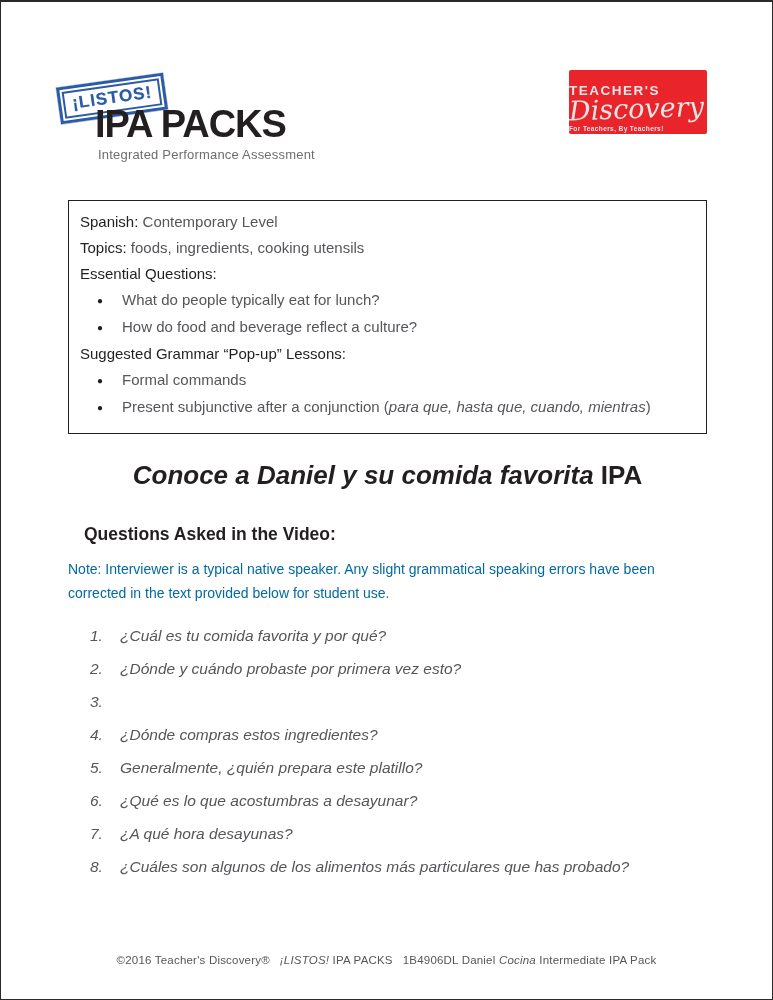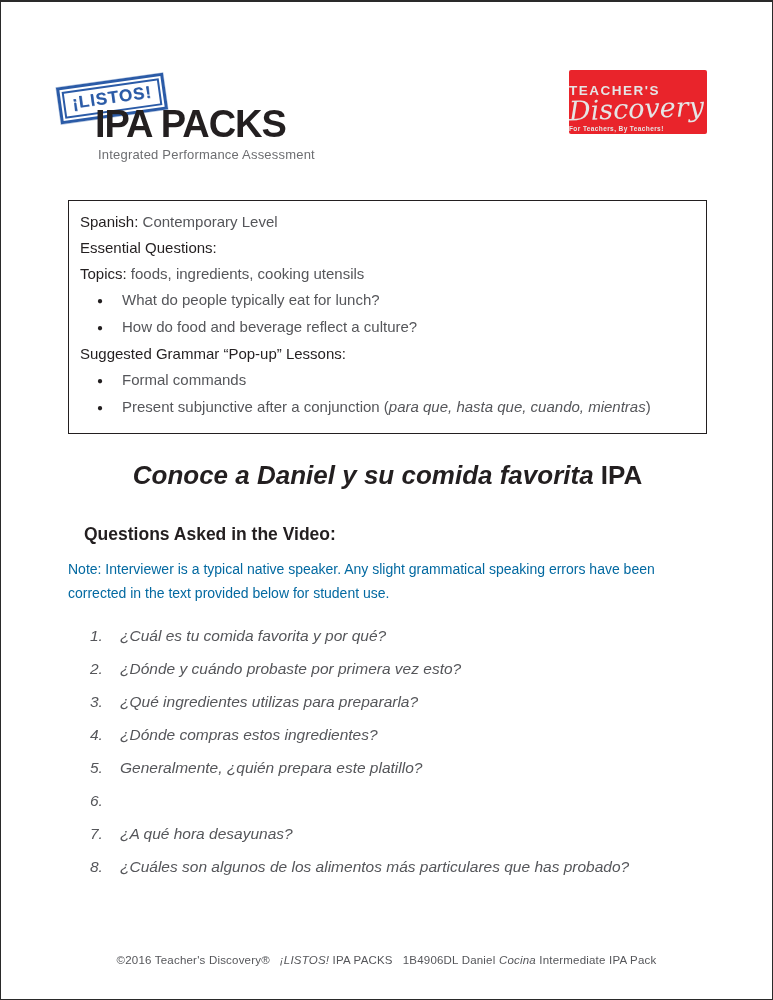--- a/index.html
+++ b/index.html
@@ -183,26 +183,26 @@
   </div>
 
   <div class="main">
 
     <section class="info-box">
       <div class="row">
         <span class="lbl">Spanish:</span>
         <span class="val">Contemporary Level</span>
       </div>
       <div class="row">
-        <span class="lbl">Essential Questions:</span>
-      </div>
-      <div class="row">
         <span class="lbl">Topics:</span>
         <span class="val">foods, ingredients, cooking utensils</span>
       </div>
+      <div class="row">
+        <span class="lbl">Essential Questions:</span>
+      </div>
       <div class="row bullet">
         <span class="dot">●</span><span class="val">What do people typically eat for lunch?</span>
       </div>
       <div class="row bullet">
         <span class="dot">●</span><span class="val">How do food and beverage reflect a culture?</span>
       </div>
       <div class="row">
         <span class="lbl">Suggested Grammar “Pop-up” Lessons:</span>
       </div>
       <div class="row bullet">
@@ -223,32 +223,32 @@
       <li>
           <span class="num">1.</span>
           <span class="q">¿Cuál es tu comida favorita y por qué?</span>
         </li>
       <li>
           <span class="num">2.</span>
           <span class="q">¿Dónde y cuándo probaste por primera vez esto?</span>
         </li>
       <li>
           <span class="num">3.</span>
-          <span class="q">¿Qué ingredientes utilizas para prepararla?</span>
         </li>
       <li>
           <span class="num">4.</span>
           <span class="q">¿Dónde compras estos ingredientes?</span>
         </li>
       <li>
           <span class="num">5.</span>
           <span class="q">Generalmente, ¿quién prepara este platillo?</span>
         </li>
       <li>
           <span class="num">6.</span>
+          <span class="q">¿Qué es lo que acostumbras a desayunar?</span>
         </li>
       <li>
           <span class="num">7.</span>
           <span class="q">¿A qué hora desayunas?</span>
         </li>
       <li>
           <span class="num">8.</span>
           <span class="q">¿Cuáles son algunos de los alimentos más particulares que has probado?</span>
         </li>
     </ol>

